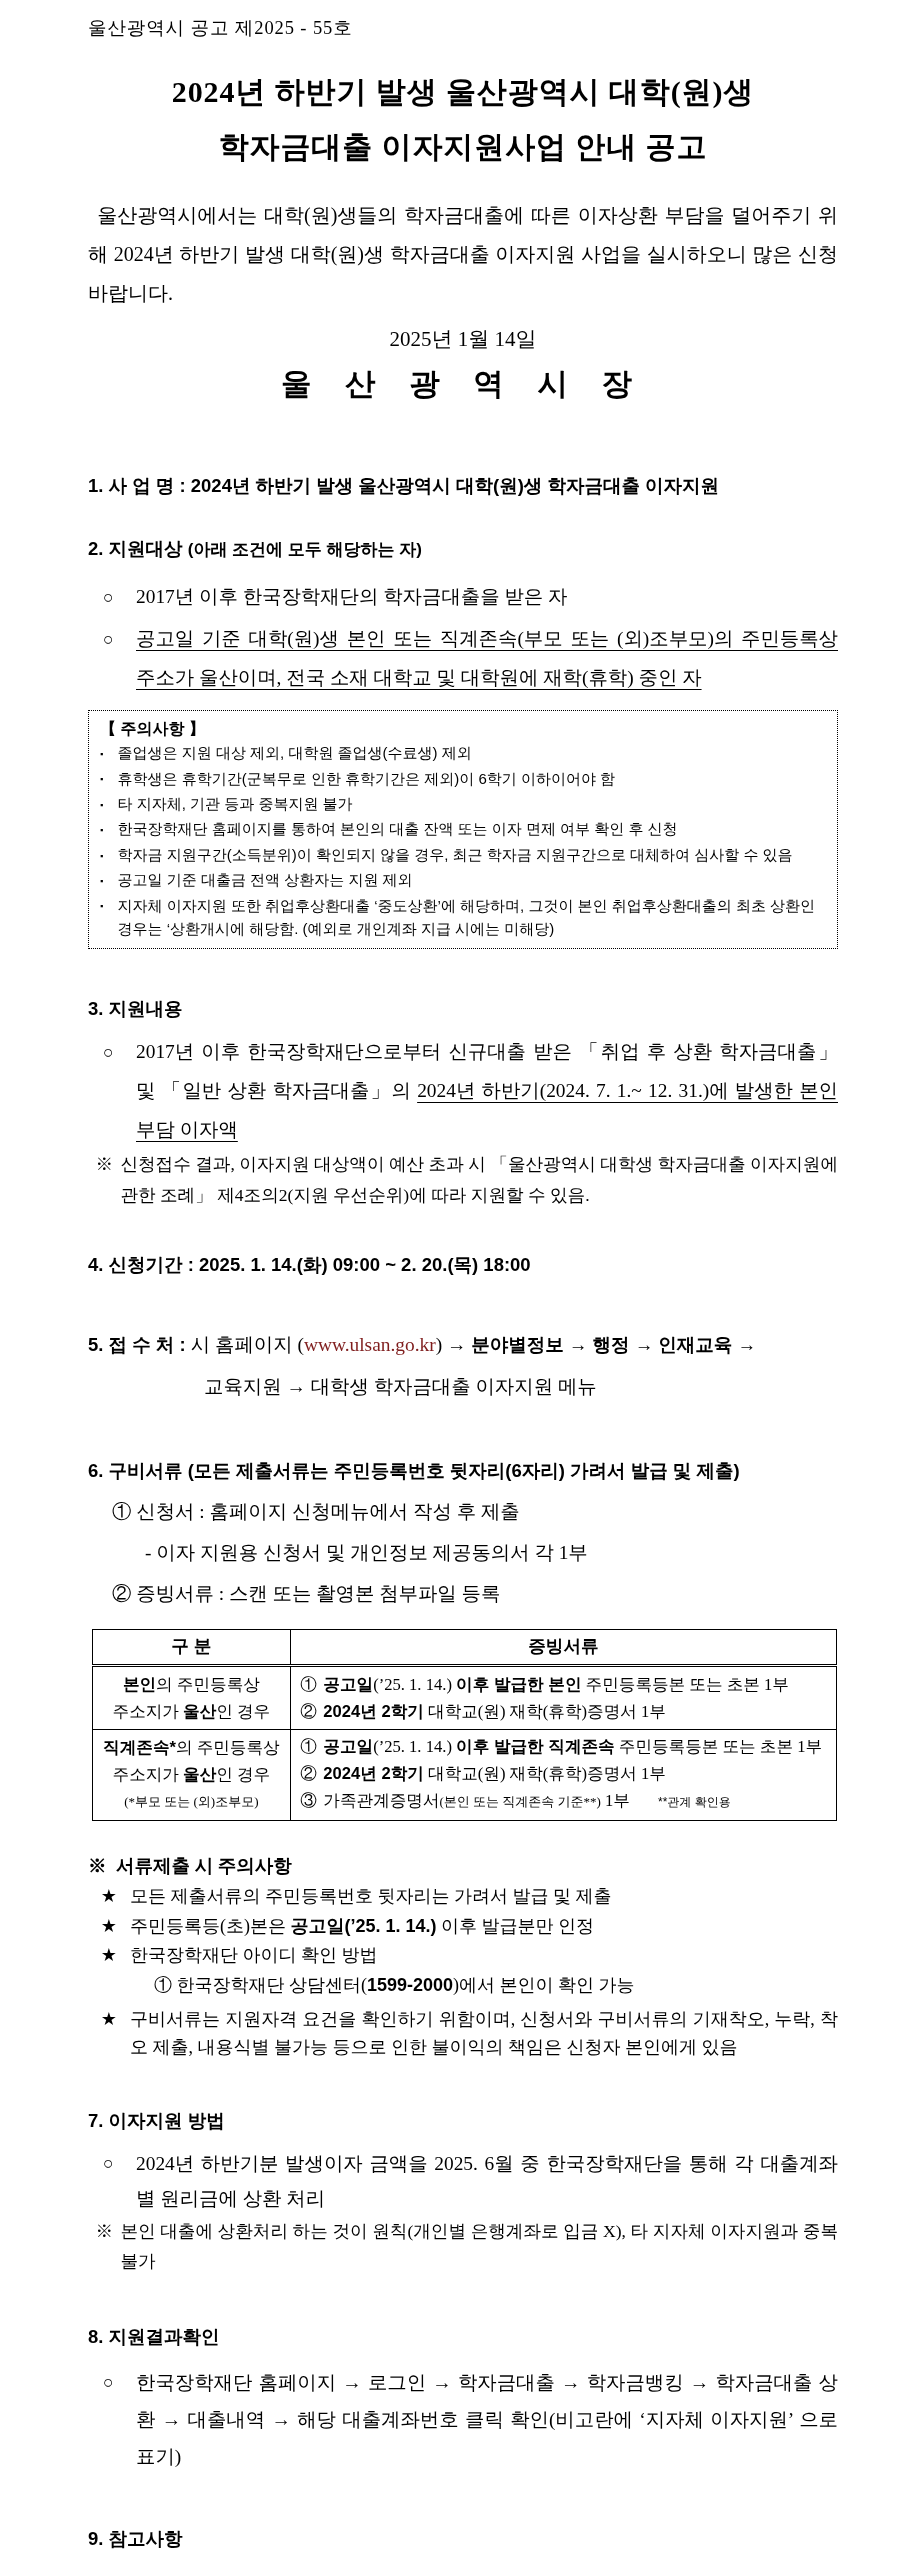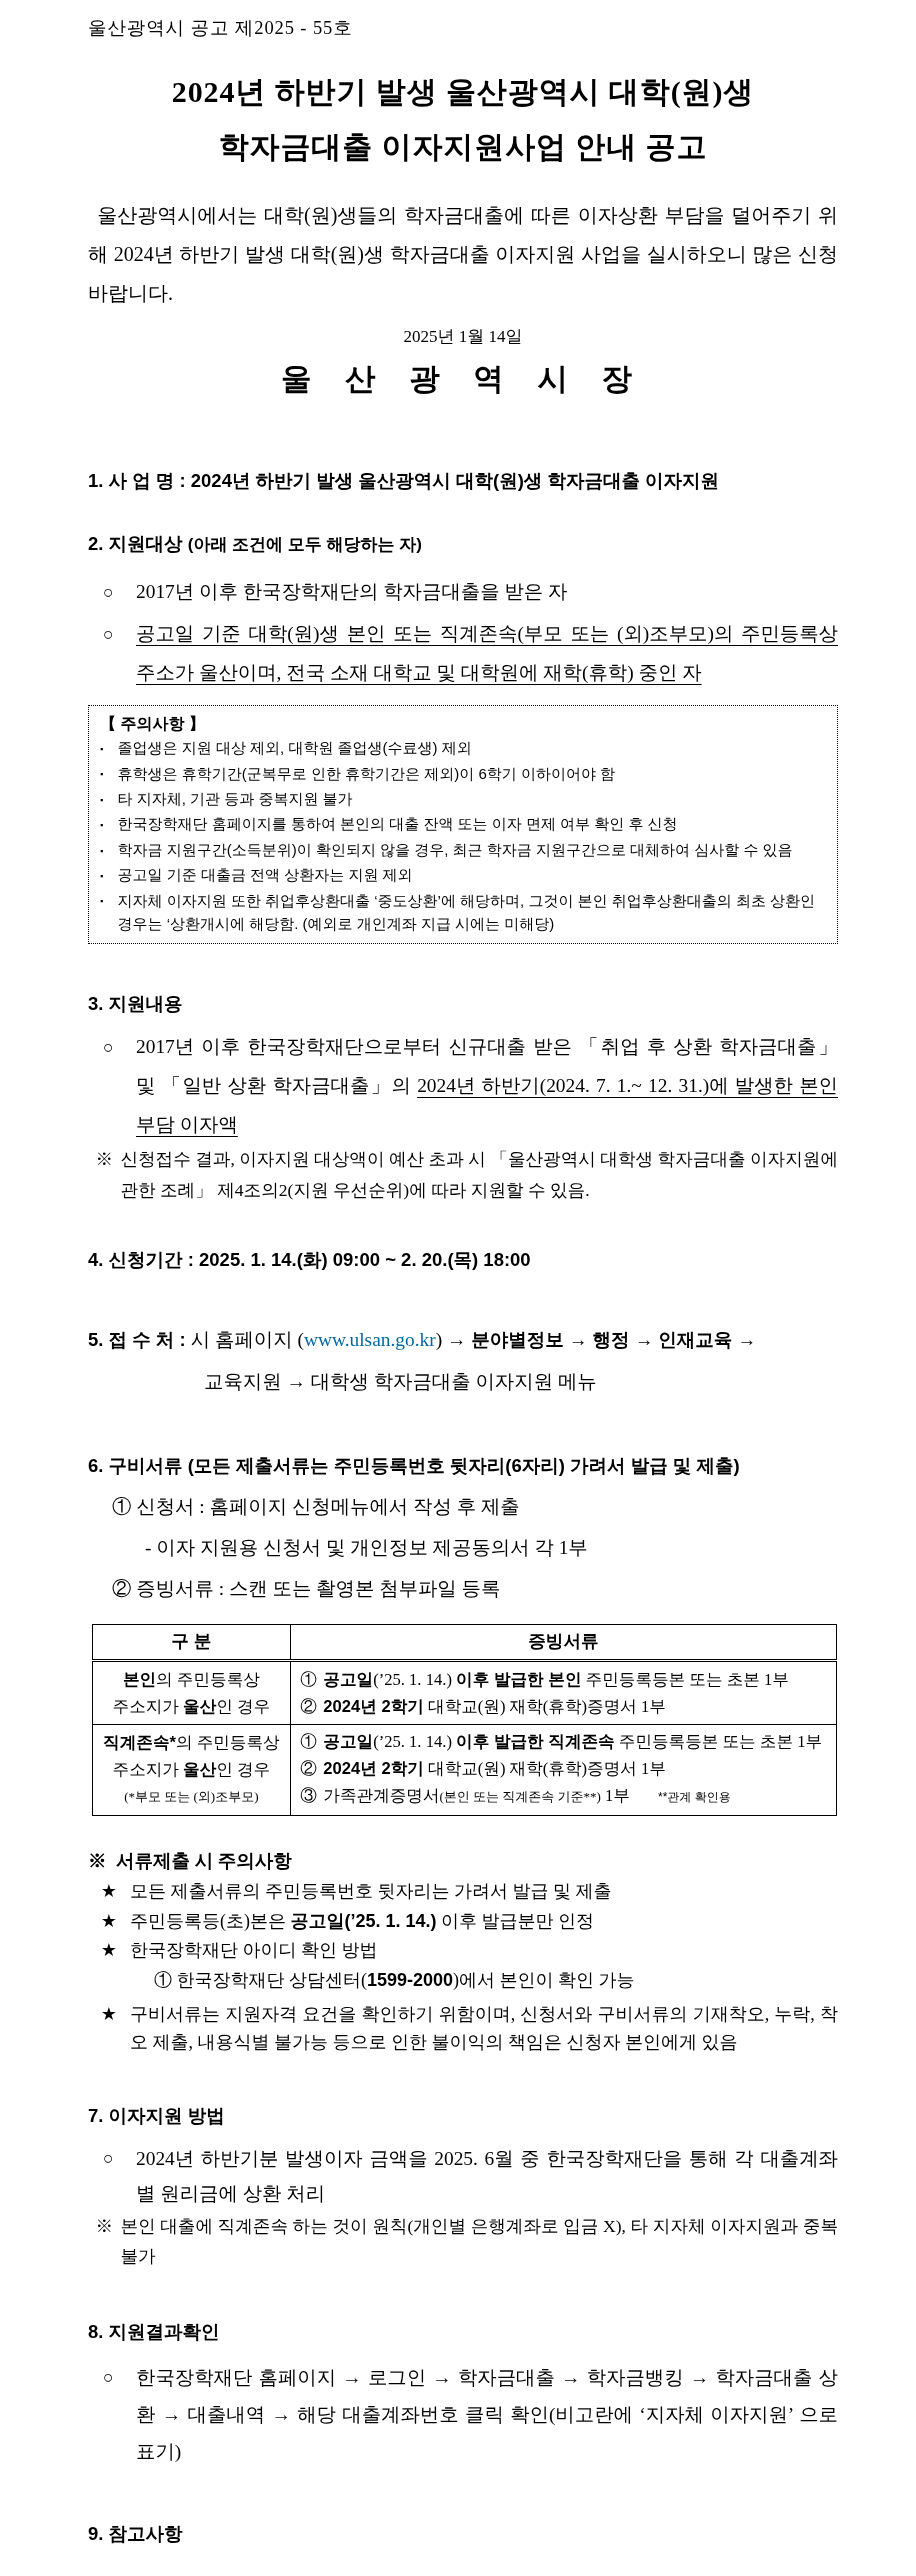--- a/index.html
+++ b/index.html
@@ -6,21 +6,21 @@
   body{
     width:917px;height:2576px;overflow:hidden;background:#ffffff;color:#000000;
     font-family:"Liberation Serif","DejaVu Serif",serif;
     -webkit-font-smoothing:antialiased;
   }
   .doc{padding:15px 79px 0 88px;}
   .sans,.sec,.sb,.sbu,.nbox,.tbl th{font-family:"Liberation Sans","DejaVu Sans",sans-serif;}
   .notice-no{font-size:18.5px;letter-spacing:0.9px;}
   .title{margin-top:24px;text-align:center;font-weight:bold;font-size:30px;line-height:55px;letter-spacing:0.9px;}
   .intro{margin:22px 0 0 0;font-size:20px;line-height:39px;text-align:justify;text-indent:9.2px;}
-  .date-line{margin-top:12px;text-align:center;font-size:17px;}
+  .date-line{margin-top:12px;text-align:center;font-size:21px;}
   .mayor{margin-top:11px;text-align:center;font-size:30.5px;font-weight:bold;letter-spacing:13px;}
   .sec{font-weight:bold;font-size:18.5px;line-height:28px;}
   .sec .sub{font-size:17px;}
   .bullet{display:flex;font-size:19.4px;line-height:39px;}
   .bullet .mk{flex:none;width:33px;font-weight:bold;font-size:17.6px;padding-top:0.9px;}
   .bullet .bt{flex:1;text-align:justify;}
   .u{text-decoration:underline;text-underline-offset:4.6px;}
   .note{display:flex;font-size:17.6px;line-height:30.5px;padding-left:7.4px;}
   .note .mk{flex:none;width:25px;}
   .note .nt{flex:1;text-align:justify;}
@@ -123,21 +123,21 @@
     <span class="bt"><span>2017년 이후 한국장학재단으로부터 신규대출 받은 「취업 후 상환 학자금대출」 및 「일반 상환 학자금대출」의 </span><span class="u">2024년 하반기(2024. 7. 1.~ 12. 31.)에 발생한 본인 부담 이자액</span></span>
   </div>
   <div class="note">
     <span class="mk">※</span>
     <span class="nt">신청접수 결과, 이자지원 대상액이 예산 초과 시 「울산광역시 대학생 학자금대출 이자지원에 관한 조례」 제4조의2(지원 우선순위)에 따라 지원할 수 있음.</span>
   </div>
 
   <div class="sec" style="margin-top:41px">4. 신청기간 : 2025. 1. 14.(화) 09:00  ~  2. 20.(목) 18:00</div>
 
   <div class="s5line" style="margin-top:50px">
-    <span class="sb20">5. 접 수 처 : </span><span>시 홈페이지 (</span><a class="url" style="color: #0369a1;">www.ulsan.go.kr</a><span>) → </span><span class="sb20">분야별정보 → 행정 → 인재교육 →</span>
+    <span class="sb20">5. 접 수 처 : </span><span>시 홈페이지 (</span><a class="url" style="color: #7f1d1d;">www.ulsan.go.kr</a><span>) → </span><span class="sb20">분야별정보 → 행정 → 인재교육 →</span>
   </div>
   <div class="s5line" style="margin-left:116px;margin-top:11px">교육지원 → 대학생 학자금대출 이자지원 메뉴</div>
 
   <div class="sec" style="margin-top:55px">6. 구비서류 (모든 제출서류는 주민등록번호 뒷자리(6자리) 가려서 발급 및 제출)</div>
   <div class="s6item" style="margin-top:5.5px">① 신청서 : 홈페이지 신청메뉴에서 작성 후 제출</div>
   <div class="s6item s6sub">- 이자 지원용 신청서 및 개인정보 제공동의서 각 1부</div>
   <div class="s6item">② 증빙서류 : 스캔 또는 촬영본 첨부파일 등록</div>
 
   <table class="tbl">
     <thead>
@@ -194,21 +194,21 @@
     <span class="nt">구비서류는 지원자격 요건을 확인하기 위함이며, 신청서와 구비서류의 기재착오, 누락, 착오 제출, 내용식별 불가능 등으로 인한 불이익의 책임은 신청자 본인에게 있음</span>
   </div>
 
   <div class="sec" style="margin-top:46px">7. 이자지원 방법</div>
   <div class="b7" style="margin-top:11px;padding-left:15px">
     <span class="mk">○</span>
     <span class="bt">2024년 하반기분 발생이자 금액을 2025. 6월 중 한국장학재단을 통해 각 대출계좌별 원리금에 상환 처리</span>
   </div>
   <div class="note">
     <span class="mk">※</span>
-    <span class="nt">본인 대출에 직계존속 하는 것이 원칙(개인별 은행계좌로 입금 X), 타 지자체 이자지원과 중복 불가</span>
+    <span class="nt">본인 대출에 상환처리 하는 것이 원칙(개인별 은행계좌로 입금 X), 타 지자체 이자지원과 중복 불가</span>
   </div>
 
   <div class="sec" style="margin-top:46px">8. 지원결과확인</div>
   <div class="b7" style="margin-top:13px;padding-left:15px;line-height:37px">
     <span class="mk">○</span>
     <span class="bt">한국장학재단 홈페이지 → 로그인 → 학자금대출 → 학자금뱅킹 → 학자금대출 상환 → 대출내역 → 해당 대출계좌번호 클릭 확인(비고란에 ‘지자체 이자지원’ 으로 표기)</span>
   </div>
 
   <div class="sec" style="margin-top:50px">9. 참고사항</div>
 

